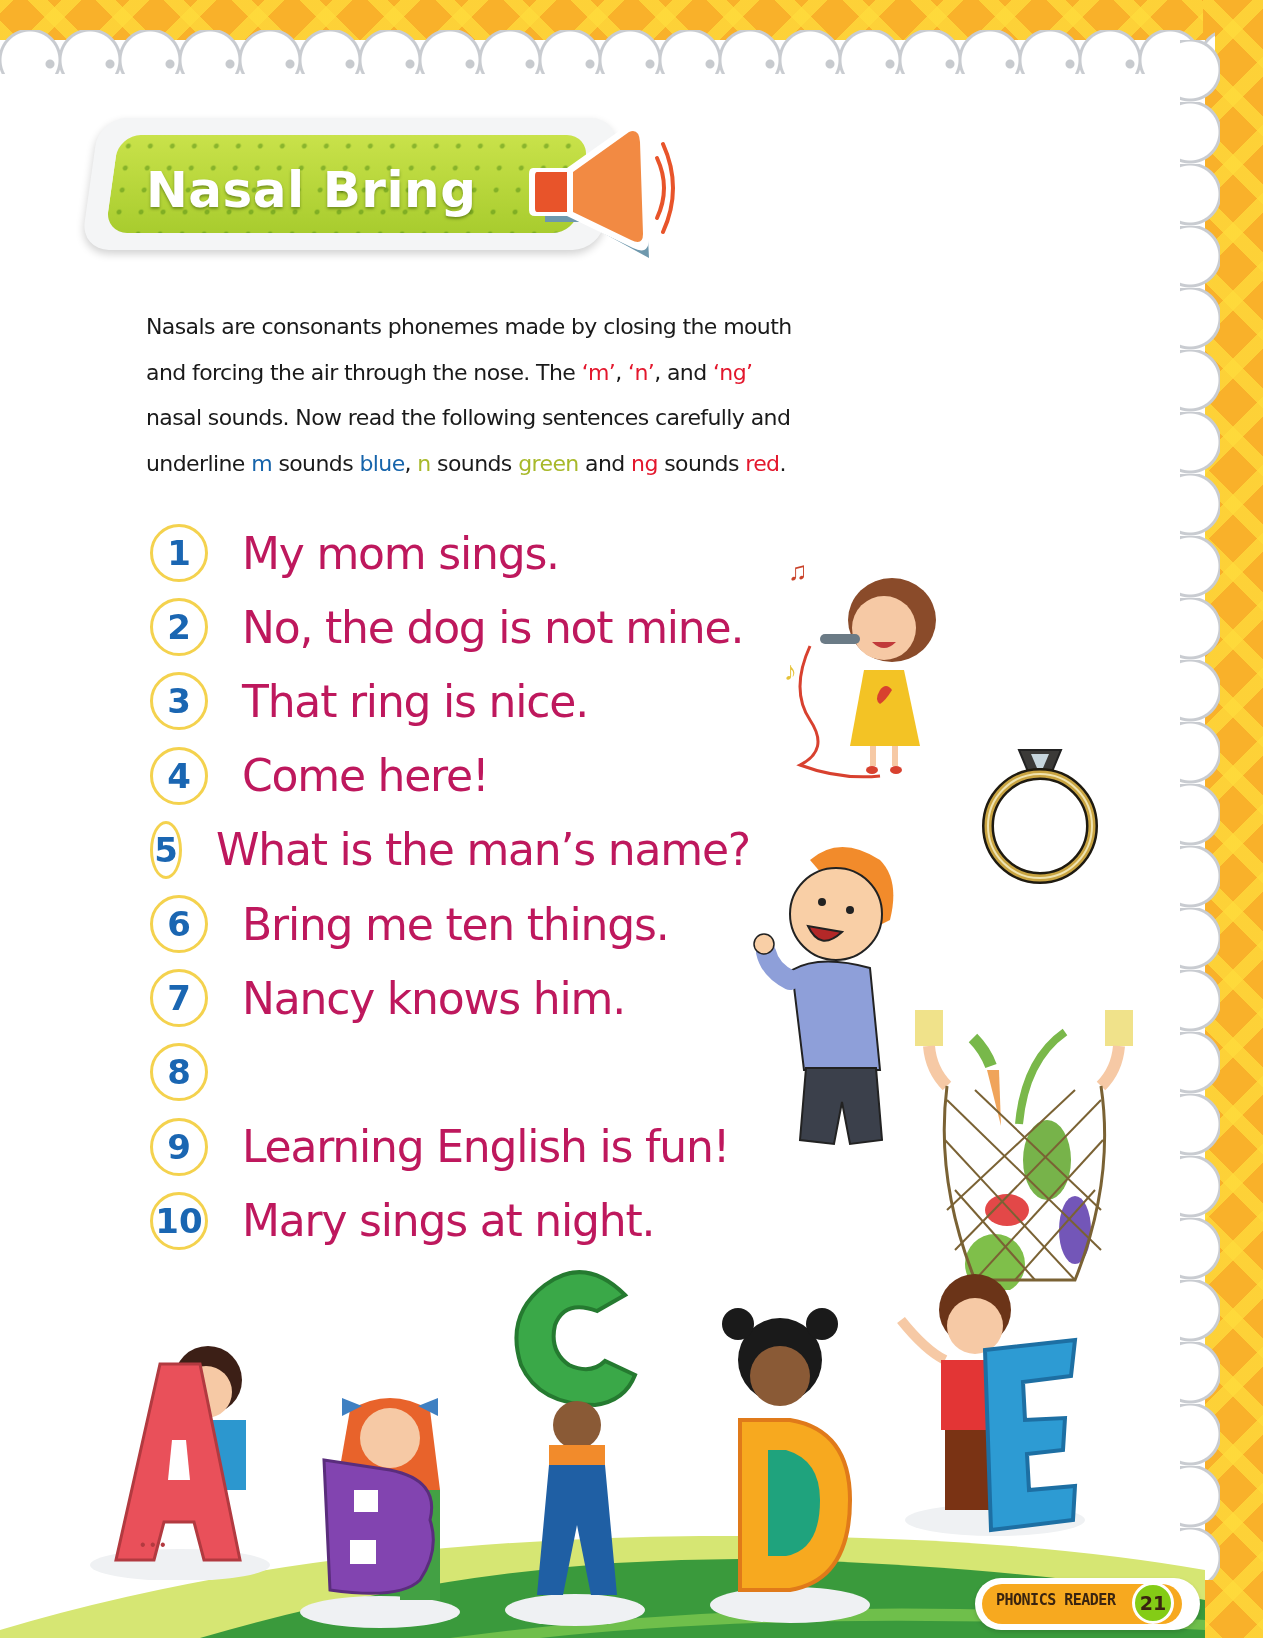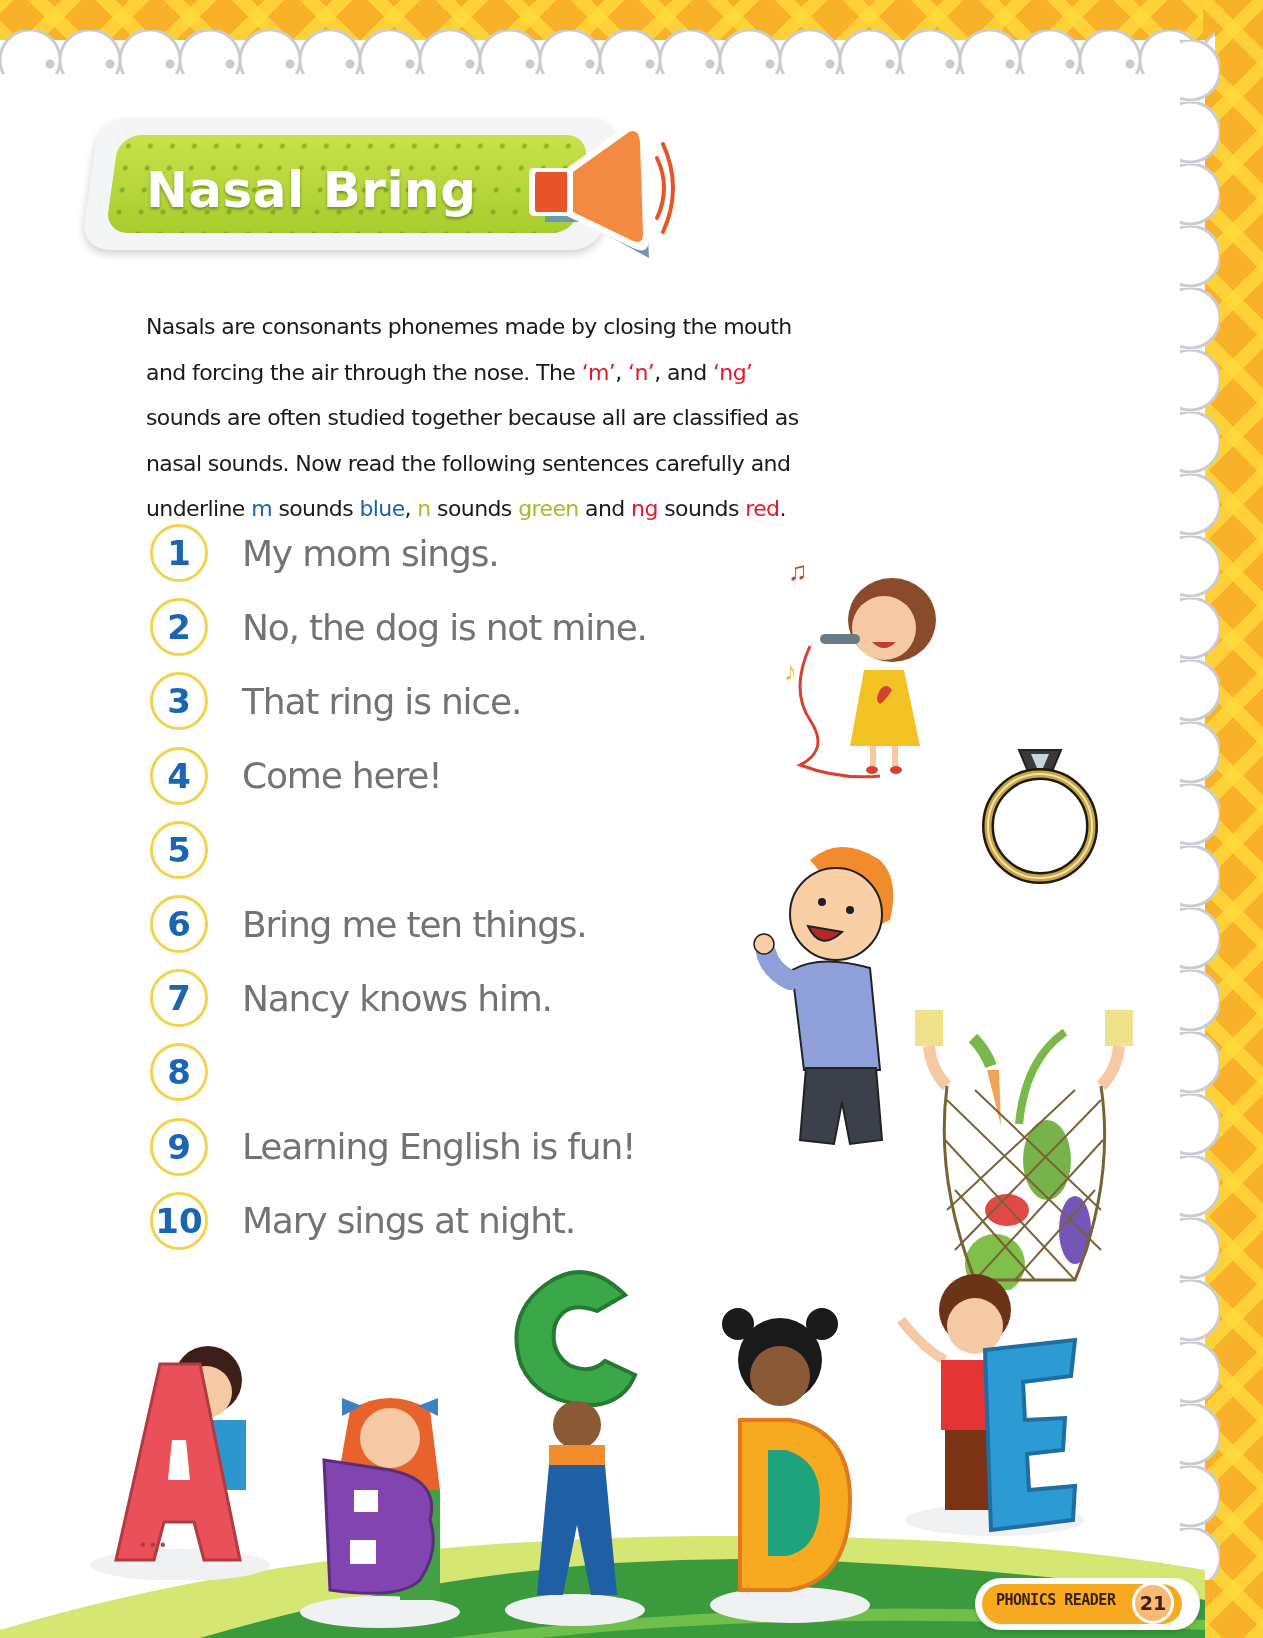--- a/index.html
+++ b/index.html
@@ -82,21 +82,21 @@
   .item { position: relative; height: 74.2px; display: flex; align-items: center; }
   .num {
     width: 58px; height: 58px; border-radius: 50%;
     border: 3px solid #f4d24e; box-sizing: border-box;
     display: flex; align-items: center; justify-content: center;
     font-family: "DejaVu Sans", sans-serif; font-weight: bold; font-size: 34px;
     color: #1a66b2; background: #fff;
   }
   .sentence {
     margin-left: 34px;
-    font-family: "DejaVu Sans", sans-serif; font-size: 36px; color: #737373;
+    font-family: "DejaVu Sans", sans-serif; font-size: 44px; color: #be185d;
     letter-spacing: -1.2px; white-space: nowrap;
   }
 
   .ill { position: absolute; }
 
   
   .ground { position: absolute; left: 0; top: 1480px; width: 1205px; height: 158px; overflow: hidden; }
 
   
   .footer-badge {
@@ -107,21 +107,21 @@
     position: absolute; left: 982px; top: 1584px; width: 200px; height: 40px;
     background: #f7a91f; border-radius: 20px;
   }
   .footer-label {
     position: absolute; left: 996px; top: 1591px;
     font-family: "DejaVu Sans Mono", monospace; font-weight: bold; font-size: 15px;
     color: #3a2410; letter-spacing: -0.5px;
   }
   .footer-page {
     position: absolute; left: 1132px; top: 1582px; width: 42px; height: 42px;
-    border-radius: 50%; background: #fdba74; border: 3px solid #ffffff; box-sizing: border-box;
+    border-radius: 50%; background: #84cc16; border: 3px solid #ffffff; box-sizing: border-box;
     display: flex; align-items: center; justify-content: center;
     font-family: "DejaVu Sans", sans-serif; font-weight: bold; font-size: 19px; color: #3a2410;
   }
 </style>
 </head>
 <body>
 
 <div class="frame-top"></div>
 <div class="frame-right"></div>
 <div class="page"></div>
@@ -138,21 +138,20 @@
   <path d="M12 54 L46 54 L46 94 L12 94 Q10 94 10 90 L10 58 Q10 54 12 54 Z" fill="#e8542a"></path>
   <path d="M42 50 L104 6 Q118 0 120 20 L124 120 Q124 138 108 130 L42 98 Z" fill="#ffffff"></path>
   <path d="M48 54 L104 14 Q114 10 115 24 L118 116 Q118 128 106 122 L48 94 Z" fill="#f28a43"></path>
   <path d="M132 40 Q146 70 132 100" stroke="#e8542a" stroke-width="4" fill="none" stroke-linecap="round"></path>
   <path d="M138 26 Q158 70 138 114" stroke="#e8542a" stroke-width="4" fill="none" stroke-linecap="round"></path>
 </svg>
 
 <div class="intro">
   <div>Nasals are consonants phonemes made by closing the mouth</div>
   <div><span>and forcing the air through the nose. The </span><span class="c-red">‘m’</span><span>, </span><span class="c-red">‘n’</span><span>, and </span><span class="c-red">‘ng’</span></div>
-  <div>sounds are often studied together because all are classified as</div>
   <div>nasal sounds. Now read the following sentences carefully and</div>
   <div><span>underline </span><span class="c-blue">m</span><span> sounds </span><span class="c-blue">blue</span><span>, </span><span class="c-green">n</span><span> sounds </span><span class="c-green">green</span><span> and </span><span class="c-red">ng</span><span> sounds </span><span class="c-red">red</span><span>.</span></div>
 </div>
 
 <div class="list">
   <div class="item">
       <div class="num">1</div>
       <div class="sentence">My mom sings.</div>
     </div>
   <div class="item">
@@ -162,20 +161,21 @@
   <div class="item">
       <div class="num">3</div>
       <div class="sentence">That ring is nice.</div>
     </div>
   <div class="item">
       <div class="num">4</div>
       <div class="sentence">Come here!</div>
     </div>
   <div class="item">
       <div class="num">5</div>
+      <div class="sentence">What is the man’s name?</div>
     </div>
   <div class="item">
       <div class="num">6</div>
       <div class="sentence">Bring me ten things.</div>
     </div>
   <div class="item">
       <div class="num">7</div>
       <div class="sentence">Nancy knows him.</div>
     </div>
   <div class="item">

